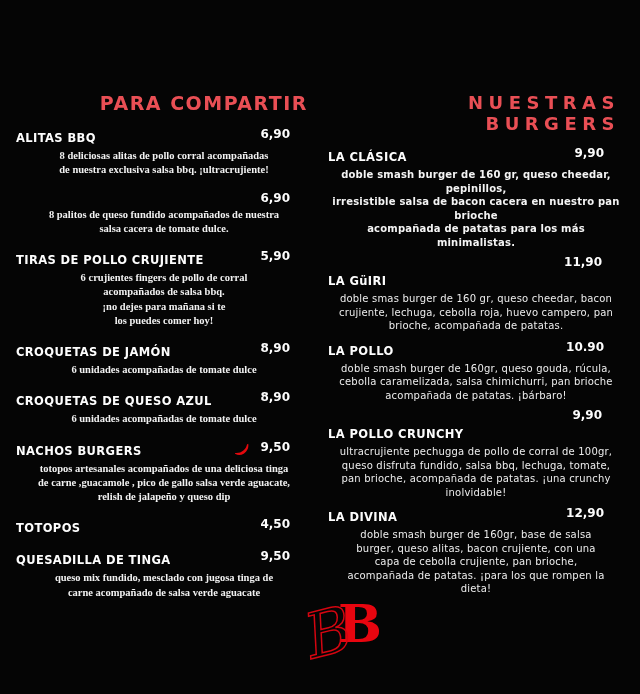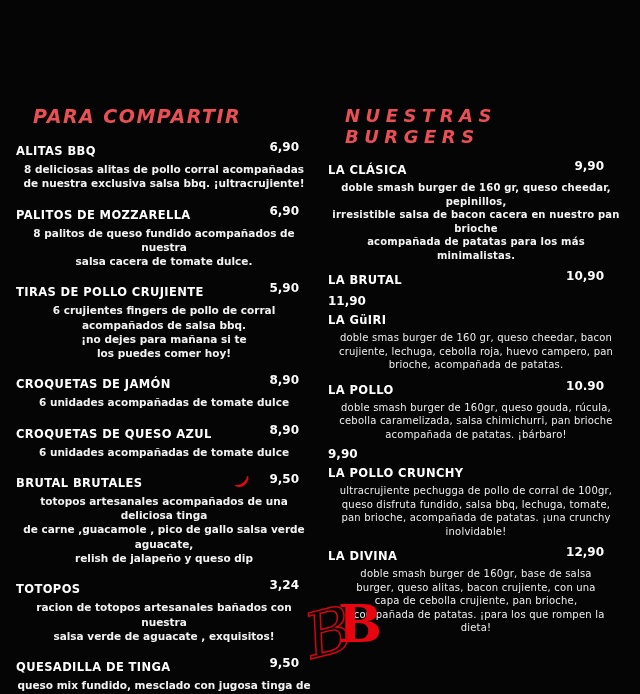--- a/index.html
+++ b/index.html
@@ -15,44 +15,44 @@
     font-family:"DejaVu Sans","Liberation Sans",sans-serif;
   }
   .page{
     position:relative;width:640px;height:694px;background:var(--bg);
   }
   .columns{
     display:flex;gap:16px;padding:88px 16px 0 16px;
   }
   .col{width:296px;}
   .heading{
-    color:var(--accent);text-align:left;font-weight:800;margin:17px;font-style:italic;
+    color:var(--accent);text-align:right;font-weight:800;margin:4px;
   }
   .heading-left{font-size:19px;letter-spacing:1.5px;margin-bottom:13px;}
   .heading-right{font-size:18px;letter-spacing:5.5px;margin-bottom:12px;}
   .item{position:relative;}
   .col-left .item{margin-bottom:13px;}
   .col-right .item{margin-bottom:7px;}
   .head{position:relative;text-align:left;min-height:14px;}
   .title{
     font-weight:bold;font-size:11.5px;letter-spacing:0.4px;color:#fdfdfd;
   }
   .price{
     position:absolute;top:0;font-weight:bold;font-size:12px;color:#fdfdfd;
   }
-  .col-left .price{right:13px;}
+  .col-left .price{right:22px;}
   .col-right .price{right:20px;}
   .price-line{
-    padding-right:22px;font-weight:bold;font-size:12px;
+    text-align:right;padding-right:22px;font-weight:bold;font-size:12px;
     color:#fdfdfd;line-height:13px;margin-bottom:1px;
   }
   .desc{
     margin:3px 0 0;text-align:center;white-space:pre-line;color:#f2f2f2;
   }
-  .desc-left{font-weight:bold;font-size:10.5px;line-height:1.36;}
+  .desc-left{font-weight:bold;font-size:10.5px;line-height:1.36;font-family:Liberation Serif, serif;}
   .desc-right{font-size:10px;line-height:1.35;letter-spacing:0.2px;color:#ededed;font-weight:normal;}
   .desc-bold{font-weight:bold;color:#f4f4f4;}
   .chili{
     position:absolute;right:62px;top:1px;width:16px;height:13px;display:inline-block;
   }
   .logo{
     position:absolute;left:298px;top:588px;width:90px;height:90px;
   }
 </style>
 </head>
@@ -68,21 +68,20 @@
         <div class="head">
           <span class="title">ALITAS BBQ</span>
           <span class="price">6,90</span>
         </div>
         <p class="desc desc-left">8 deliciosas alitas de pollo corral  acompañadas
 de nuestra exclusiva salsa bbq. ¡ultracrujiente!</p>
       </div>
 
       <div class="item">
         <div class="head">
-          <span class="title">PALITOS DE MOZZARELLA</span>
           <span class="price">6,90</span>
         </div>
         <p class="desc desc-left">8 palitos de queso fundido acompañados de nuestra
 salsa cacera de tomate dulce.</p>
       </div>
 
       <div class="item">
         <div class="head">
           <span class="title">TIRAS DE POLLO CRUJIENTE</span>
           <span class="price">5,90</span>
@@ -104,40 +103,38 @@
       <div class="item">
         <div class="head">
           <span class="title">CROQUETAS DE QUESO AZUL</span>
           <span class="price">8,90</span>
         </div>
         <p class="desc desc-left">6 unidades acompañadas de tomate dulce</p>
       </div>
 
       <div class="item">
         <div class="head">
-          <span class="title">BRUTAL BRUTALES</span>
+          <span class="title">NACHOS BURGERS</span>
           <span class="chili">
             <svg width="16" height="13" viewBox="0 0 16 13" xmlns="http://www.w3.org/2000/svg">
               <path d="M14.2 0.8 C15 4.4 13.2 8.6 9.7 10.7 C7.2 12.2 4 12.4 1.4 11 C0.8 10.7 0.9 10.1 1.7 10.1 C7.6 10.4 11.9 6.7 13 1.6 Z" fill="#e3080d"></path>
             </svg>
           </span>
           <span class="price">9,50</span>
         </div>
         <p class="desc desc-left">totopos artesanales acompañados de una deliciosa tinga
 de carne ,guacamole , pico de gallo salsa verde aguacate,
 relish de jalapeño y queso dip</p>
       </div>
 
       <div class="item">
         <div class="head">
           <span class="title">TOTOPOS</span>
-          <span class="price">3,24</span>
-        </div>
-        <p class="desc desc-left">racion de totopos artesanales bañados con nuestra
-salsa verde de aguacate , exquisitos!</p>
+          <span class="price">4,50</span>
+        </div>
       </div>
 
       <div class="item">
         <div class="head">
           <span class="title">QUESADILLA DE TINGA</span>
           <span class="price">9,50</span>
         </div>
         <p class="desc desc-left">queso mix fundido, mesclado con jugosa tinga de
 carne acompañado de salsa verde aguacate</p>
       </div>
@@ -150,24 +147,20 @@
         <div class="head">
           <span class="title">LA CLÁSICA</span>
           <span class="price">9,90</span>
         </div>
         <p class="desc desc-right desc-bold">doble smash burger de 160 gr, queso cheedar, pepinillos,
 irresistible salsa de bacon cacera en nuestro pan brioche
 acompañada de patatas para los más minimalistas.</p>
       </div>
 
       <div class="item">
-        <div class="head">
-          <span class="title">LA BRUTAL</span>
-          <span class="price">10,90</span>
-        </div>
       </div>
 
       <div class="item">
         <div class="price-line">11,90</div>
         <div class="head">
           <span class="title">LA GüIRI</span>
         </div>
         <p class="desc desc-right">doble smas burger de 160 gr, queso cheedar, bacon
 crujiente, lechuga, cebolla roja, huevo campero, pan
 brioche, acompañada de patatas.</p>

